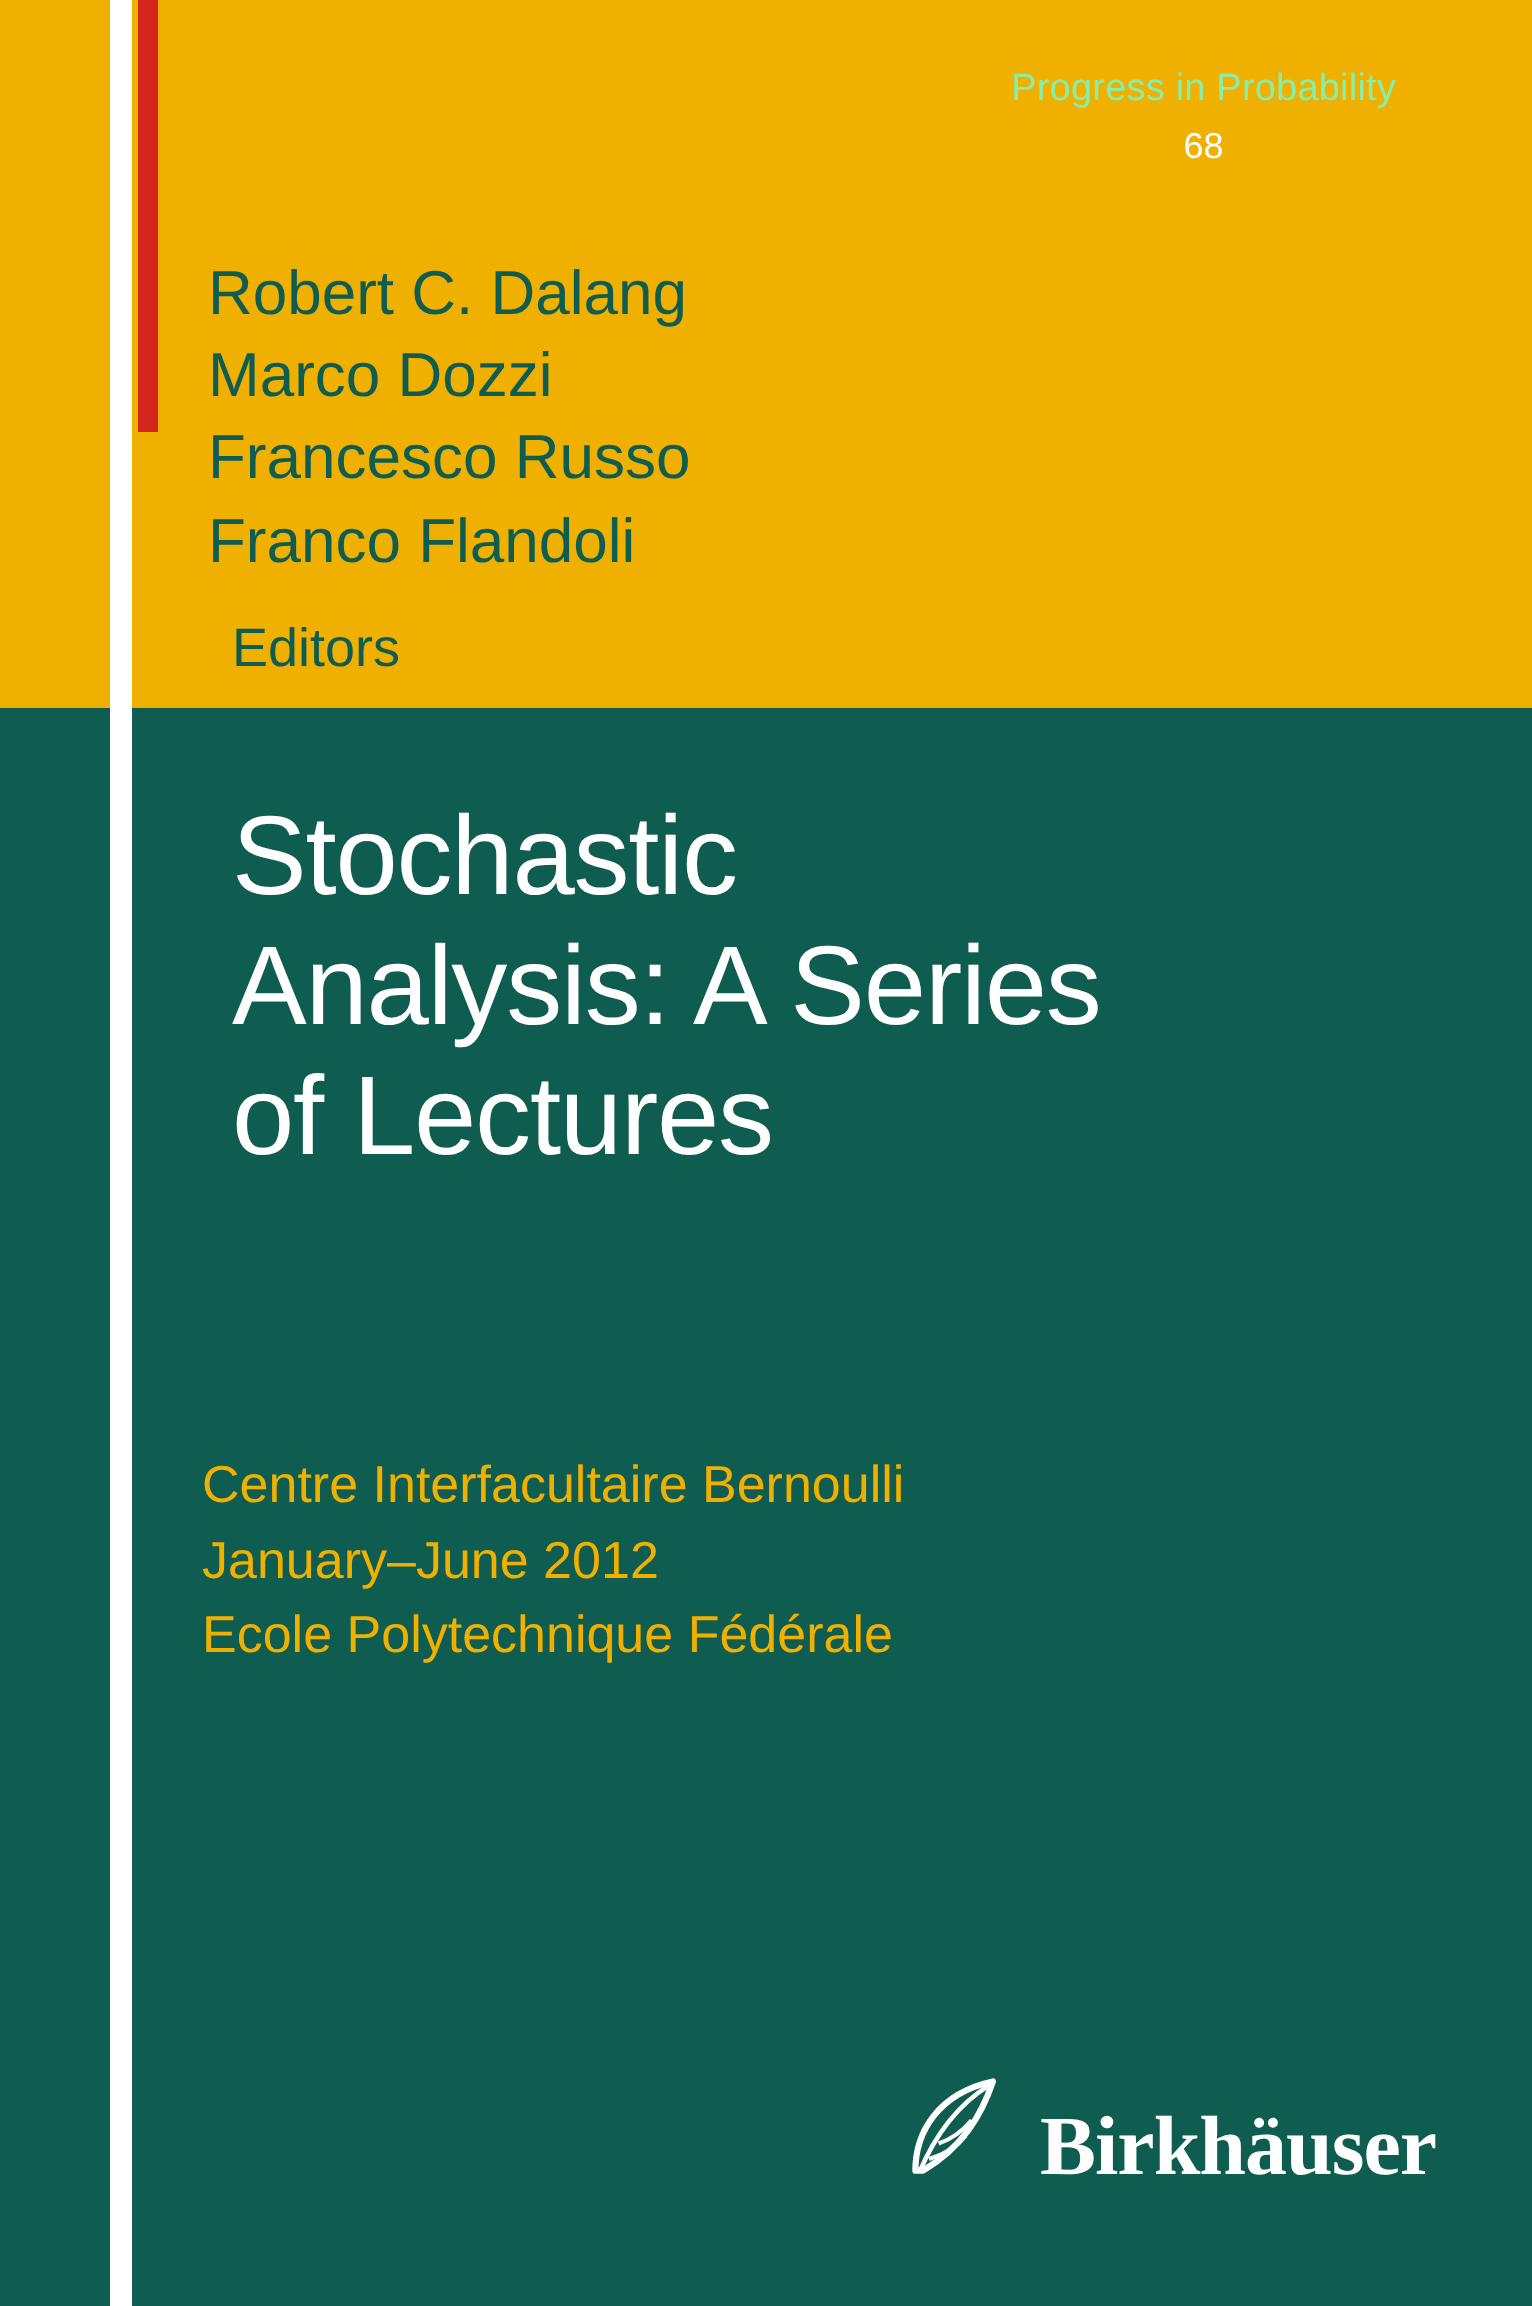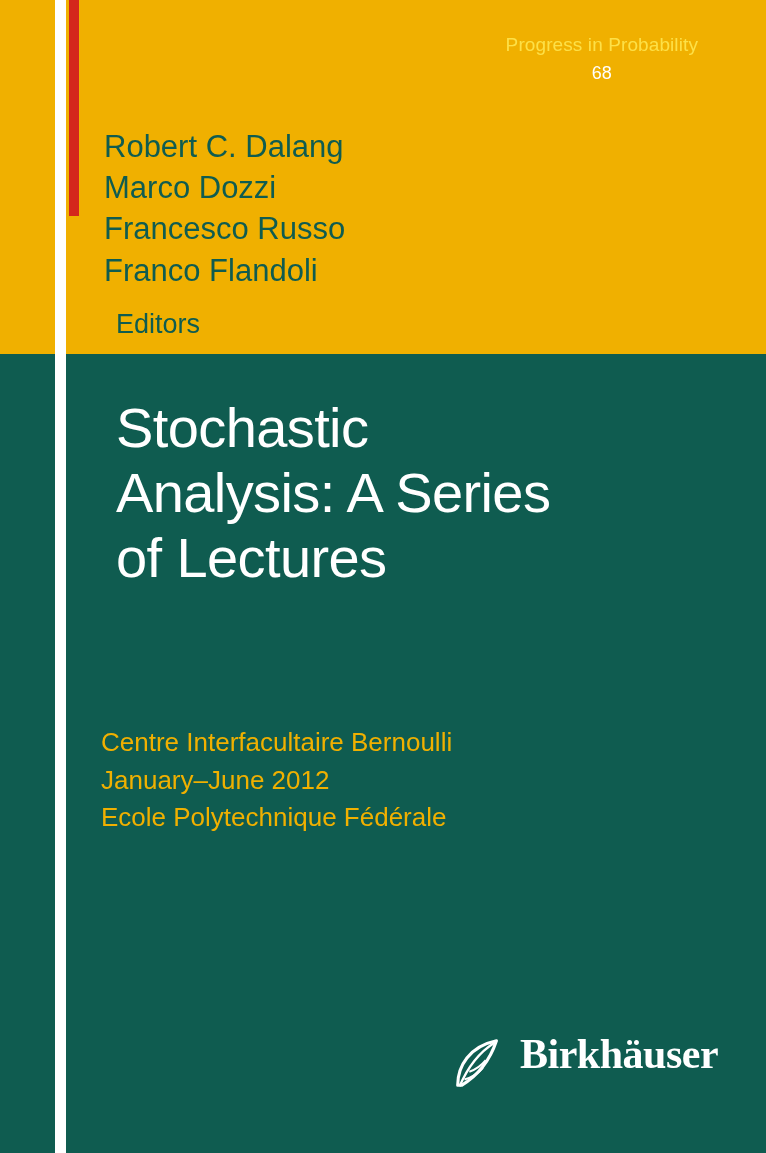--- a/index.html
+++ b/index.html
@@ -52,21 +52,21 @@
   
   .series {
     position: absolute;
     right: 68px;
     top: 34px;
     text-align: right;
     z-index: 5;
   }
   .series-name {
     font-size: 19px;
-    color: #fde047;
+    color: #86efac;
     letter-spacing: 0.1px;
     line-height: 1.2;
   }
   .series-number {
     font-size: 18px;
     color: #ffffff;
     margin-top: 6px;
     line-height: 1.2;
     text-align: center;
   }
@@ -119,21 +119,21 @@
     color: #f0b000;
     line-height: 1.45;
     white-space: nowrap;
   }
   
   .publisher {
     position: absolute;
     left: 448px;
     bottom: 58px;
     display: flex;
-    align-items: flex-start;
+    align-items: flex-end;
     z-index: 5;
   }
   .publisher-mark {
     width: 62px;
     height: 62px;
     margin-right: 10px;
     flex: 0 0 auto;
   }
   .publisher-name {
     font-family: "Liberation Serif", serif;

